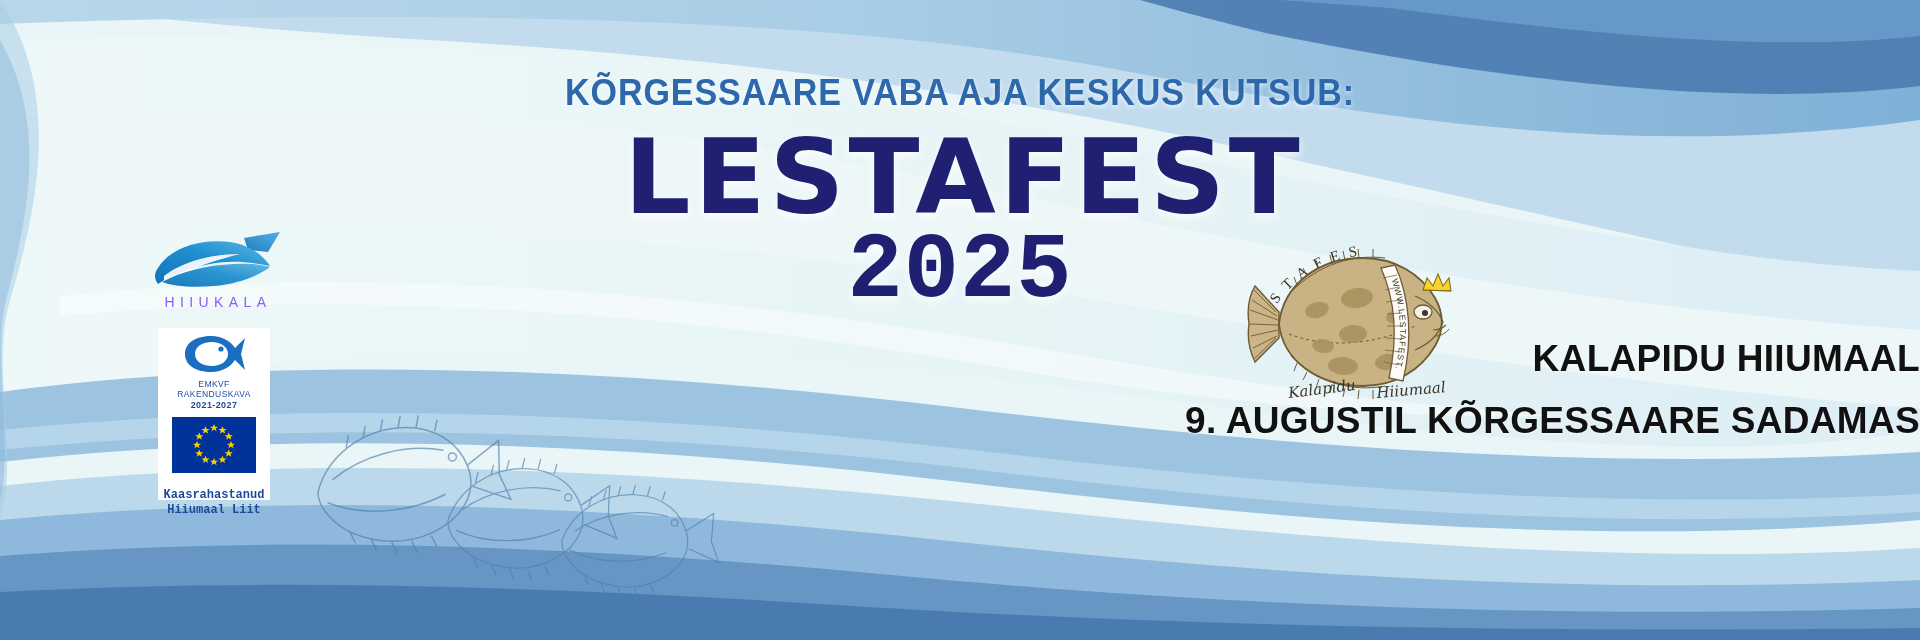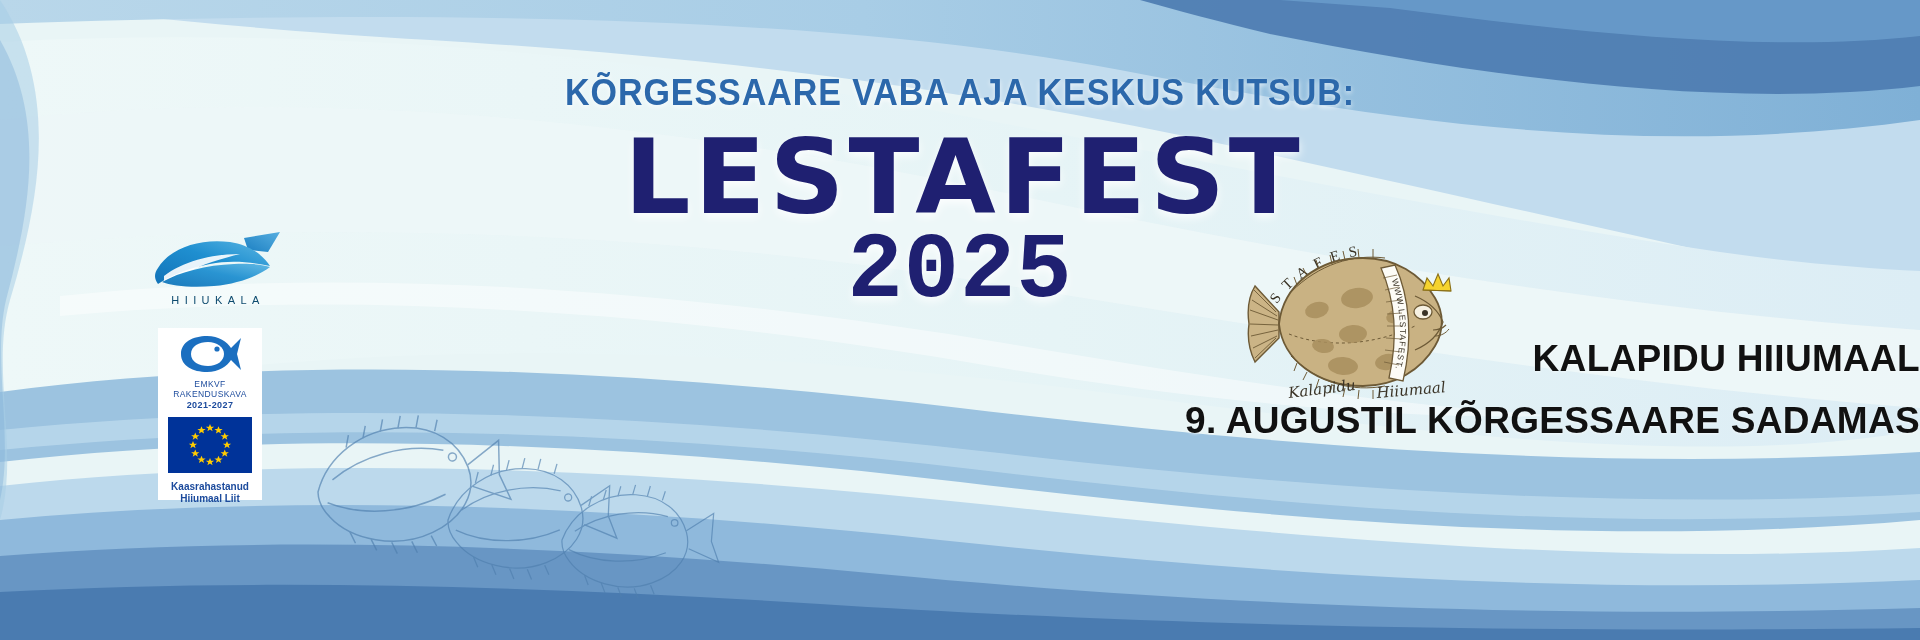--- a/index.html
+++ b/index.html
@@ -80,33 +80,33 @@
   #hiiukala-logo {
     position: absolute;
     left: 148px;
     top: 232px;
     width: 140px;
     height: 78px;
     text-align: center;
   }
   #hiiukala-wordmark {
     font-family: "Liberation Sans", sans-serif;
-    font-size: 11px;
+    font-size: 14px;
     font-weight: normal;
     letter-spacing: 5.4px;
-    color: #0c4a6e;
+    color: #8b5cf6;
     margin-top: 2px;
   }
 
   
   #eu-card {
     position: absolute;
     left: 158px;
     top: 328px;
-    width: 104px;
+    width: 112px;
     height: 172px;
     background: #ffffff;
     box-sizing: border-box;
     padding-top: 6px;
     text-align: center;
   }
   #emkvf-text {
     font-family: "Liberation Sans", sans-serif;
     font-size: 8.5px;
     line-height: 1.22;
@@ -116,26 +116,26 @@
   }
   #emkvf-years {
     font-family: "Liberation Sans", sans-serif;
     font-size: 9px;
     font-weight: bold;
     color: #1b4a9c;
     letter-spacing: 0.4px;
   }
   #eu-flag-wrap { margin-top: 7px; }
   #eu-caption {
-    font-family: Liberation Sans, sans-serif;
-    font-size: 10px;
+    font-family: Liberation Mono, monospace;
+    font-size: 12px;
     font-weight: bold;
     line-height: 1.25;
     color: #1b4a9c;
-    margin-top: 4px;
+    margin-top: 11px;
   }
 
   
   #flounder {
     position: absolute;
     left: 1245px;
     top: 238px;
     width: 215px;
     height: 165px;
   }

